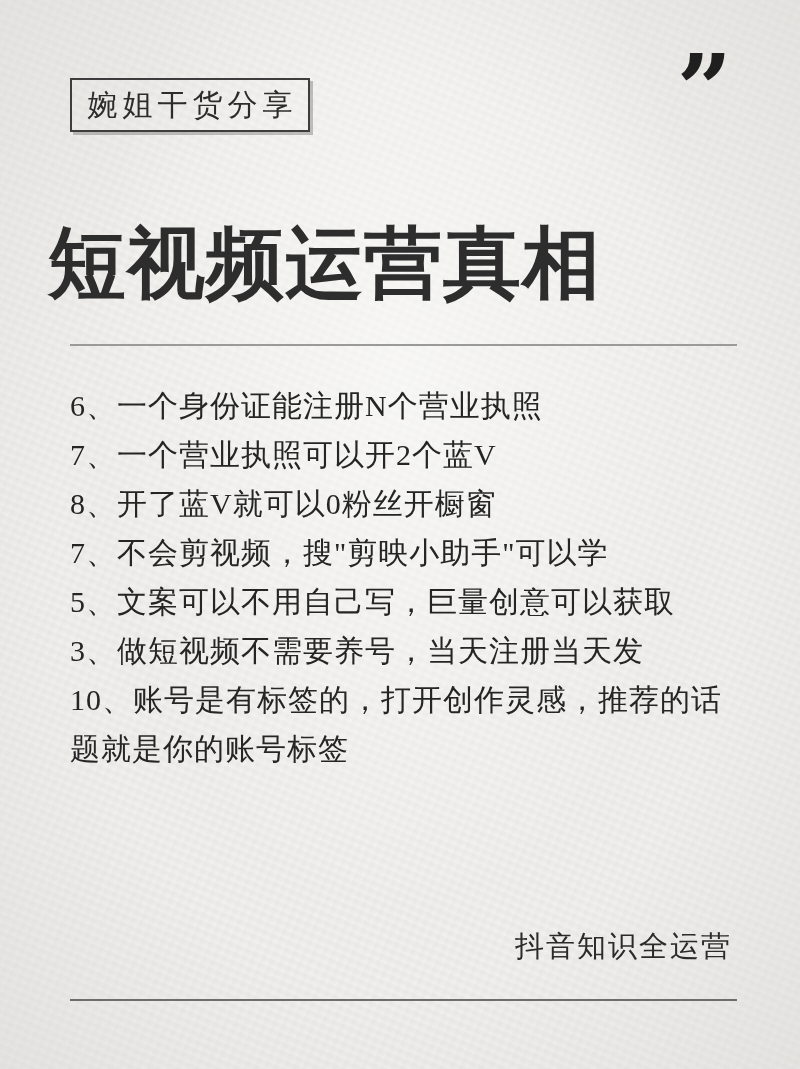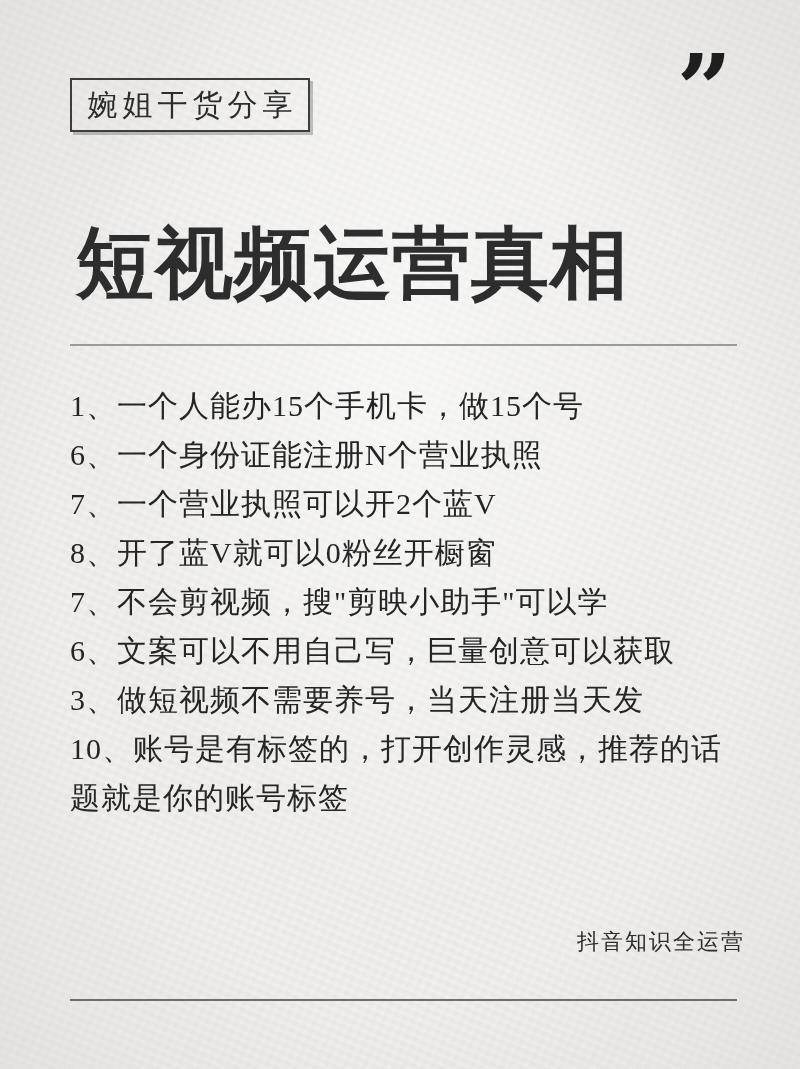--- a/index.html
+++ b/index.html
@@ -43,21 +43,21 @@
     font-size: 96px;
     line-height: 1;
     font-weight: 700;
     color: #1f1f1f;
     font-family: "DejaVu Serif", "Liberation Serif", serif;
   }
 
   
   .title {
     position: absolute;
-    left: 76px; top: 212px;
+    left: 48px; top: 212px;
     font-size: 78px;
     font-weight: 900;
     letter-spacing: 1px;
     color: #2d2d2d;
     white-space: nowrap;
   }
 
   .divider {
     position: absolute;
     left: 70px;
@@ -76,22 +76,22 @@
     font-size: 30px;
     line-height: 49px;
     color: #252525;
     letter-spacing: 1px;
   }
   .tips .tip { min-height: 49px; }
 
   
   .footer-sign {
     position: absolute;
-    right: 55px; top: 927px;
-    font-size: 22px;
+    right: 68px; top: 927px;
+    font-size: 29px;
     letter-spacing: 2px;
     color: #2b2b2b;
     white-space: nowrap;
   }
 </style>
 </head>
 <body>
 
 <div class="page">
 
@@ -99,26 +99,25 @@
     <span>婉姐干货分享</span>
   </div>
 
   <div class="quote">”</div>
 
   <h1 class="title">短视频运营真相</h1>
 
   <div class="divider title-divider"></div>
 
   <div class="tips">
-    <div class="tip">1、一个人能办15个手机卡，做15个号</div>
     <div class="tip">6、一个身份证能注册N个营业执照</div>
     <div class="tip">7、一个营业执照可以开2个蓝V</div>
     <div class="tip">8、开了蓝V就可以0粉丝开橱窗</div>
     <div class="tip">7、不会剪视频，搜"剪映小助手"可以学</div>
-    <div class="tip">6、文案可以不用自己写，巨量创意可以获取</div>
+    <div class="tip">5、文案可以不用自己写，巨量创意可以获取</div>
     <div class="tip">3、做短视频不需要养号，当天注册当天发</div>
     <div class="tip">10、账号是有标签的，打开创作灵感，推荐的话题就是你的账号标签</div>
   </div>
 
   <div class="footer-sign">抖音知识全运营</div>
 
   <div class="divider footer-divider"></div>
 
 </div>
 

